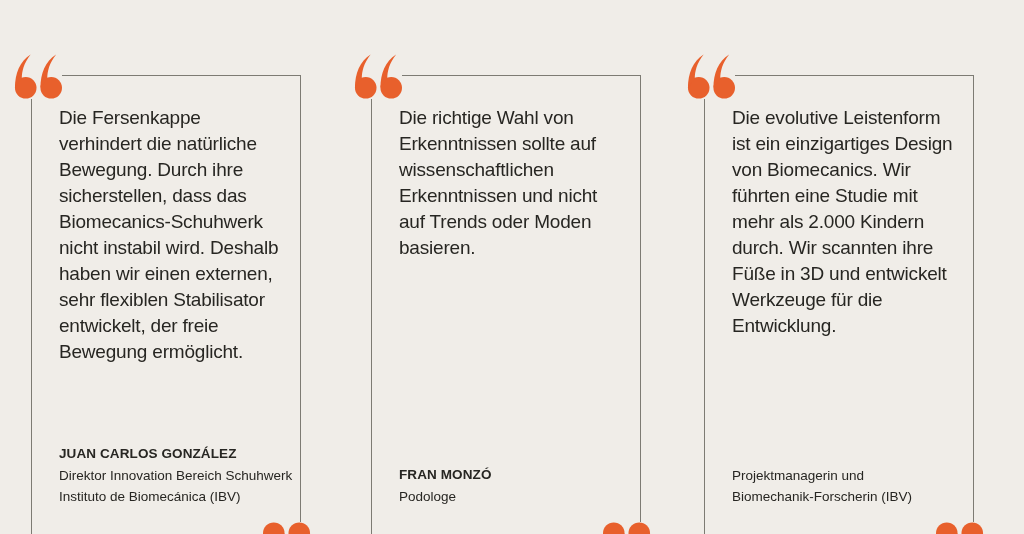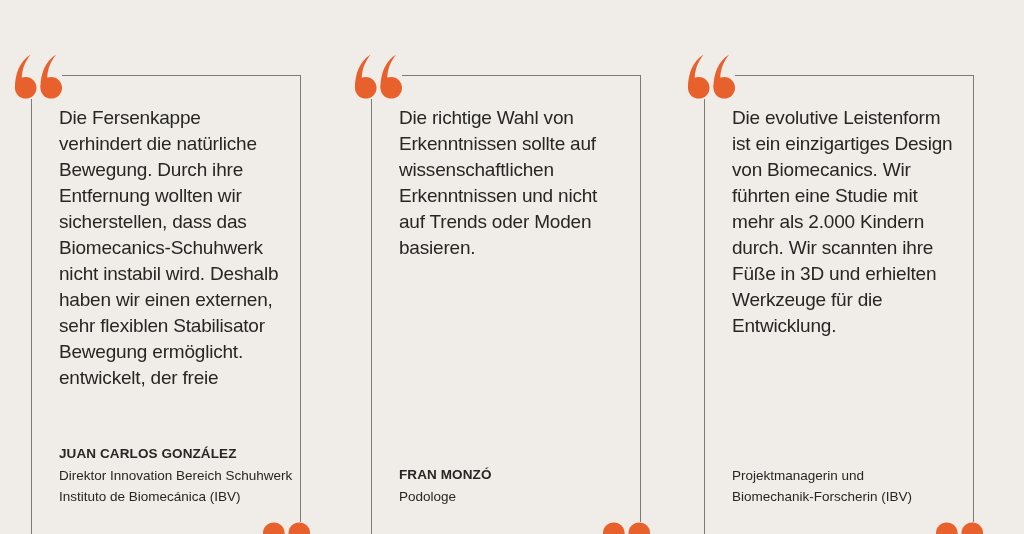--- a/index.html
+++ b/index.html
@@ -98,28 +98,27 @@
 <div class="quotes-section">
 
   <div class="card card-0">
     <svg class="qmark open" viewBox="0 0 50 46">
       <use href="#comma-pair"></use>
     </svg>
     <div class="quote-text">
         <div>Die Fersenkappe</div>
         <div>verhindert die natürliche</div>
         <div>Bewegung. Durch ihre</div>
-        <div>Entfernung wollten wir</div>
         <div>sicherstellen, dass das</div>
         <div>Biomecanics-Schuhwerk</div>
         <div>nicht instabil wird. Deshalb</div>
         <div>haben wir einen externen,</div>
         <div>sehr flexiblen Stabilisator</div>
+        <div>entwickelt, der freie</div>
         <div>Bewegung ermöglicht.</div>
-        <div>entwickelt, der freie</div>
       </div>
     <div class="attribution">
       <div class="author-name">JUAN CARLOS GONZÁLEZ</div>
       <div class="author-role">
           <div>Direktor Innovation Bereich Schuhwerk</div>
           <div>Instituto de Biomecánica (IBV)</div>
         </div>
     </div>
     <svg class="qmark close" viewBox="0 0 50 46">
       <use href="#comma-pair"></use>
@@ -153,21 +152,21 @@
     <svg class="qmark open" viewBox="0 0 50 46">
       <use href="#comma-pair"></use>
     </svg>
     <div class="quote-text">
         <div>Die evolutive Leistenform</div>
         <div>ist ein einzigartiges Design</div>
         <div>von Biomecanics. Wir</div>
         <div>führten eine Studie mit</div>
         <div>mehr als 2.000 Kindern</div>
         <div>durch. Wir scannten ihre</div>
-        <div>Füße in 3D und erhielten</div>
+        <div>Füße in 3D und entwickelt</div>
         <div>Werkzeuge für die</div>
         <div>Entwicklung.</div>
       </div>
     <div class="attribution">
       <div class="author-role">
           <div>Projektmanagerin und</div>
           <div>Biomechanik-Forscherin (IBV)</div>
         </div>
     </div>
     <svg class="qmark close" viewBox="0 0 50 46">

